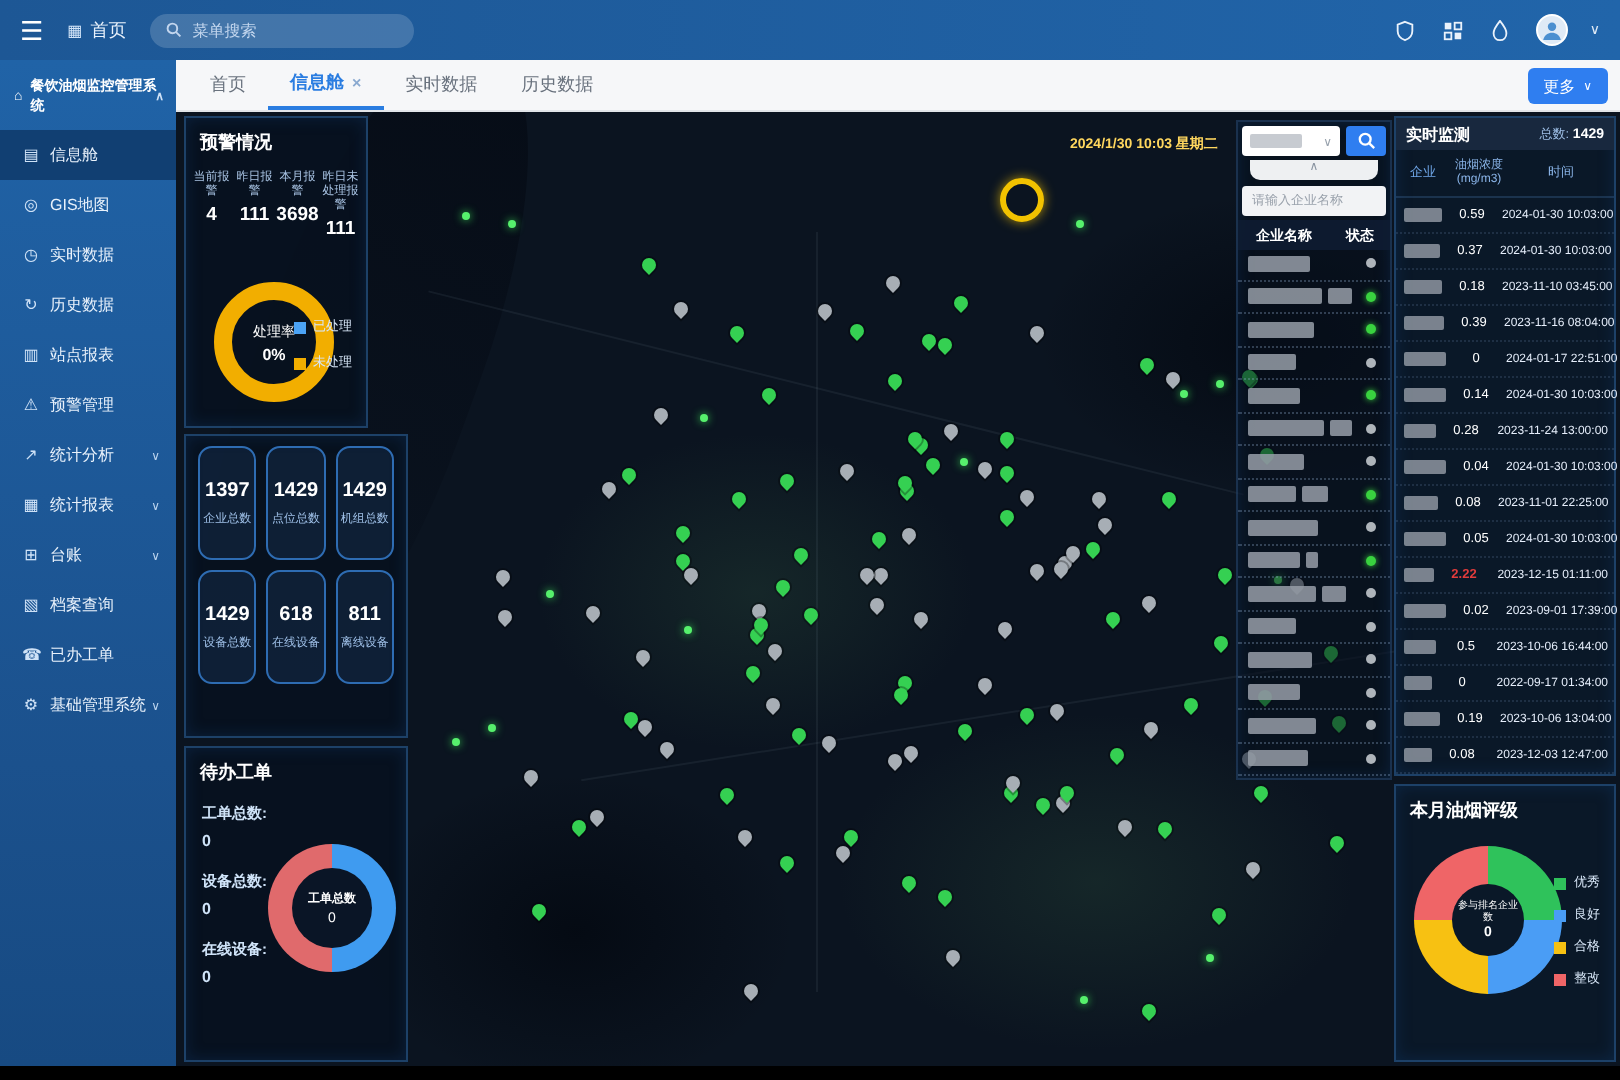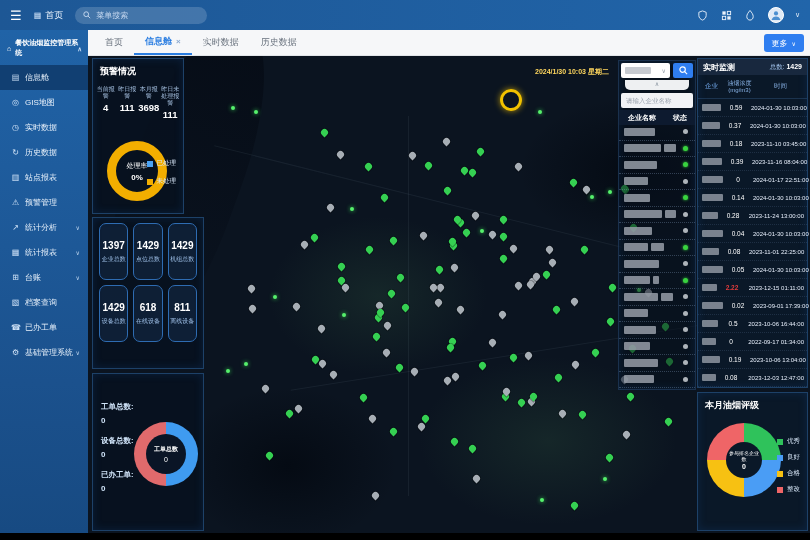--- a/index.html
+++ b/index.html
@@ -472,31 +472,32 @@
             <span class="dl">在线设备</span>
           </div>
           <div class="dcard">
             <span class="dv">811</span>
             <span class="dl">离线设备</span>
           </div>
         </div>
     </div>
 
     <div class="panel todo">
+      <div class="p-title">待办工单</div>
       <div class="todo-rows" id="todo-rows">
           <div class="trow">
             <span class="tl">工单总数:</span>
             <span class="tv">0</span>
           </div>
           <div class="trow">
             <span class="tl">设备总数:</span>
             <span class="tv">0</span>
           </div>
           <div class="trow">
-            <span class="tl">已办工单:</span>
+            <span class="tl">在线设备:</span>
             <span class="tv">0</span>
           </div>
         </div>
       <div class="todo-donut" id="todo-donut" style="background: conic-gradient(from 180deg, rgb(224, 106, 108) 0%, rgb(224, 106, 108) 50%, rgb(63, 155, 240) 50%, rgb(63, 155, 240) 100%);">
         <div class="hole">
           <span class="hl">工单总数</span>
           <span class="hv">0</span>
         </div>
       </div>
     </div>

